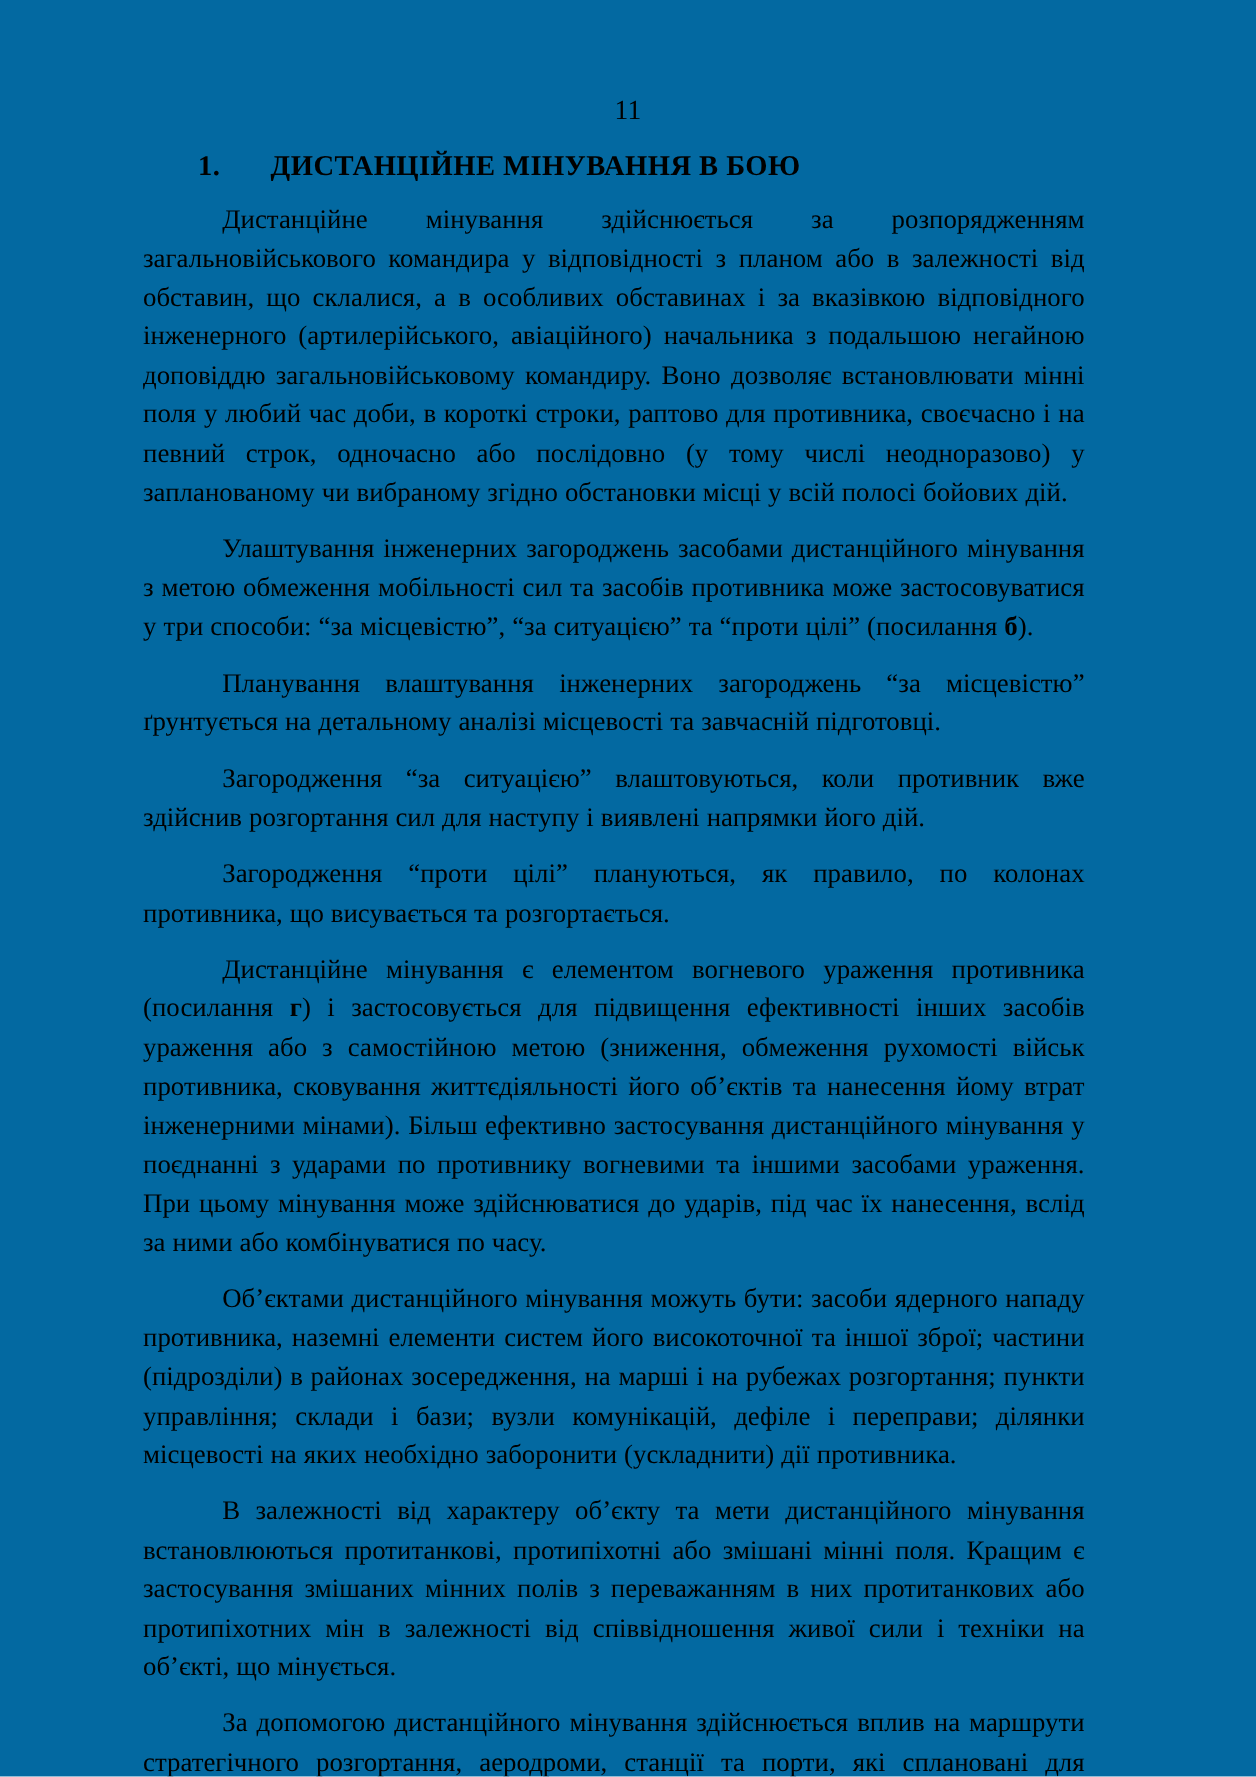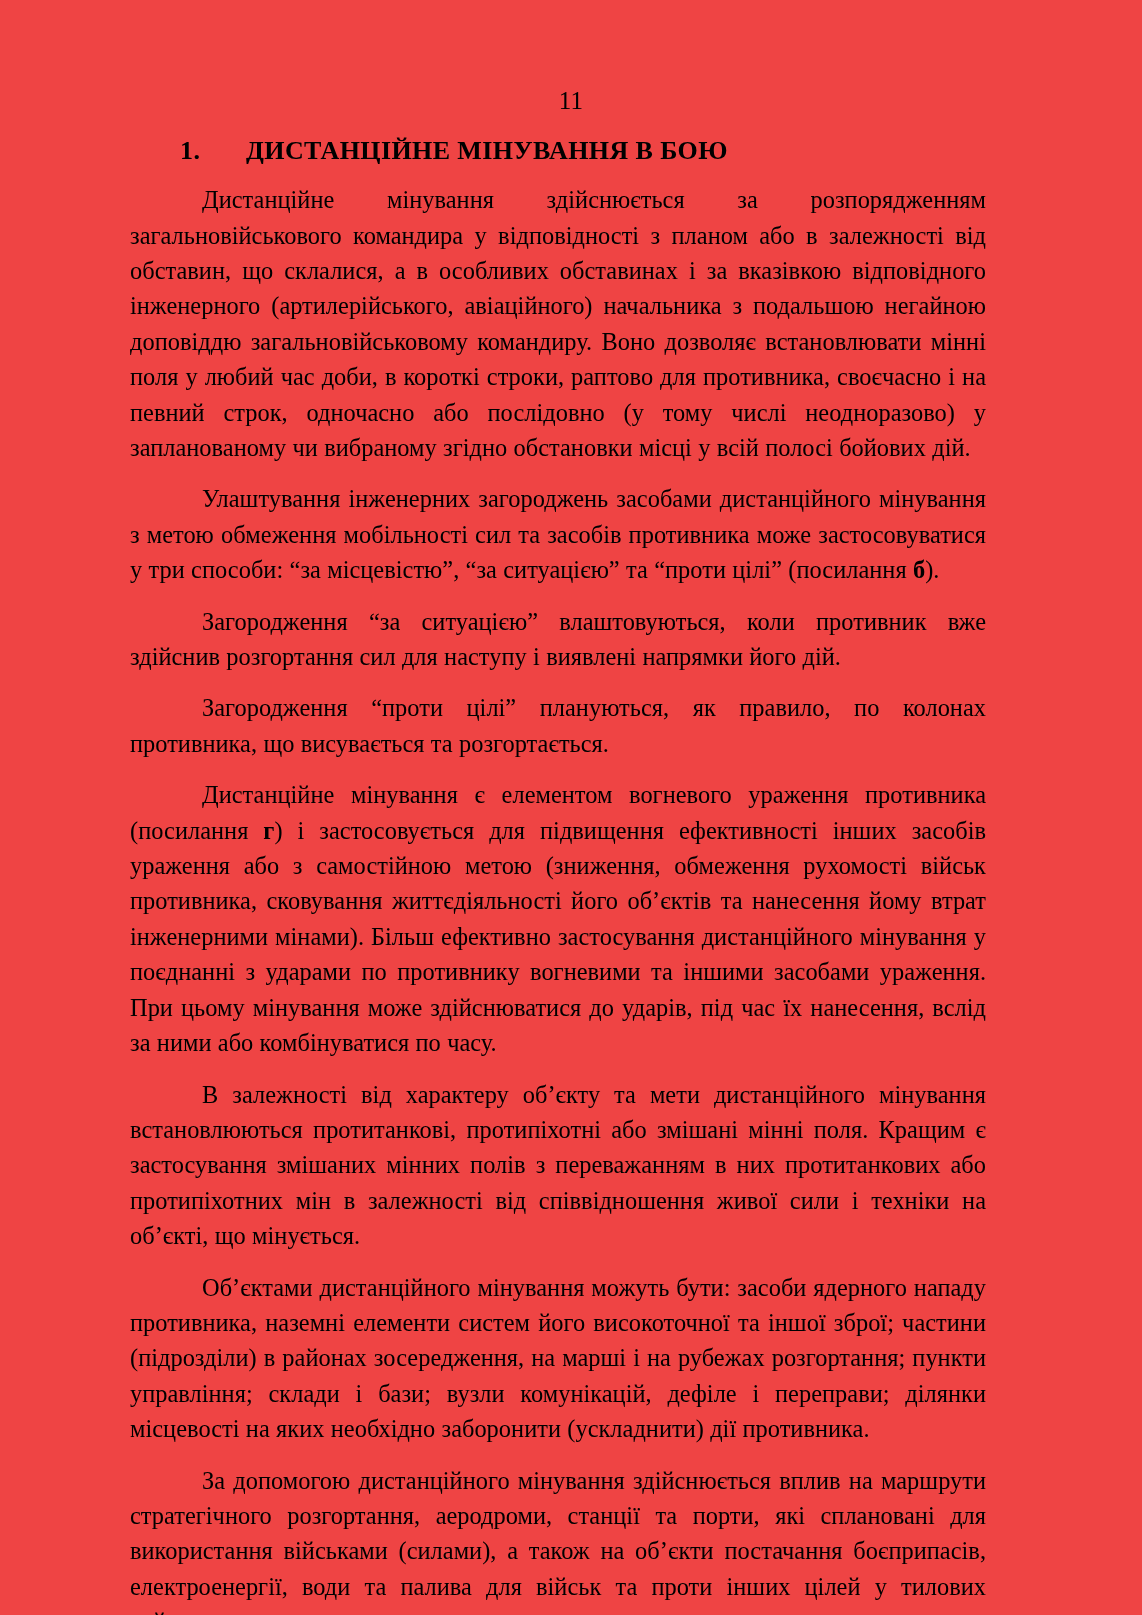--- a/index.html
+++ b/index.html
@@ -10,21 +10,21 @@
   }
   body {
     font-family: "Liberation Serif", "DejaVu Serif", serif;
     color: #000000;
   }
   #page {
     position: relative;
     width: 1142px;
     height: 1615px;
     margin: 0 auto;
-    background: #ef4444;
+    background: #0369a1;
     box-sizing: border-box;
     overflow: hidden;
   }
   #page-number {
     position: absolute;
     top: 88px;
     left: 0;
     width: 1142px;
     text-align: center;
     font-size: 25px;
@@ -80,27 +80,28 @@
   <div id="content">
 
     <h1 class="heading">
       <span class="num">1.</span><span>ДИСТАНЦІЙНЕ МІНУВАННЯ В БОЮ</span>
     </h1>
 
     <p class="body-par">Дистанційне мінування здійснюється за розпорядженням загальновійськового командира у відповідності з планом або в залежності від обставин, що склалися, а в особливих обставинах і за вказівкою відповідного інженерного (артилерійського, авіаційного) начальника з подальшою негайною доповіддю загальновійськовому командиру. Воно дозволяє встановлювати мінні поля у любий час доби, в короткі строки, раптово для противника, своєчасно і на певний строк, одночасно або послідовно (у тому числі неодноразово) у запланованому чи вибраному згідно обстановки місці у всій полосі бойових дій.</p>
 
     <p class="body-par"><span>Улаштування інженерних загороджень засобами дистанційного мінування з метою обмеження мобільності сил та засобів противника може застосовуватися у три способи: “за місцевістю”, “за ситуацією” та “проти цілі” (посилання </span><b class="ref">б</b><span>).</span></p>
 
+    <p class="body-par">Планування влаштування інженерних загороджень “за місцевістю” ґрунтується на детальному аналізі місцевості та завчасній підготовці.</p>
 
     <p class="body-par">Загородження “за ситуацією” влаштовуються, коли противник вже здійснив розгортання сил для наступу і виявлені напрямки його дій.</p>
 
     <p class="body-par">Загородження “проти цілі” плануються, як правило, по колонах противника, що висувається та розгортається.</p>
 
     <p class="body-par"><span>Дистанційне мінування є елементом вогневого ураження противника (посилання </span><b class="ref">г</b><span>) і застосовується для підвищення ефективності інших засобів ураження або з самостійною метою (зниження, обмеження рухомості військ противника, сковування життєдіяльності його об’єктів та нанесення йому втрат інженерними мінами). Більш ефективно застосування дистанційного мінування у поєднанні з ударами по противнику вогневими та іншими засобами ураження. При цьому мінування може здійснюватися до ударів, під час їх нанесення, вслід за ними або комбінуватися по часу.</span></p>
 
+    <p class="body-par">Об’єктами дистанційного мінування можуть бути: засоби ядерного нападу противника, наземні елементи систем його високоточної та іншої зброї; частини (підрозділи) в районах зосередження, на марші і на рубежах розгортання; пункти управління; склади і бази; вузли комунікацій, дефіле і переправи; ділянки місцевості на яких необхідно заборонити (ускладнити) дії противника.</p>
+
     <p class="body-par">В залежності від характеру об’єкту та мети дистанційного мінування встановлюються протитанкові, протипіхотні або змішані мінні поля. Кращим є застосування змішаних мінних полів з переважанням в них протитанкових або протипіхотних мін в залежності від співвідношення живої сили і техніки на об’єкті, що мінується.</p>
-
-    <p class="body-par">Об’єктами дистанційного мінування можуть бути: засоби ядерного нападу противника, наземні елементи систем його високоточної та іншої зброї; частини (підрозділи) в районах зосередження, на марші і на рубежах розгортання; пункти управління; склади і бази; вузли комунікацій, дефіле і переправи; ділянки місцевості на яких необхідно заборонити (ускладнити) дії противника.</p>
 
     <p class="body-par">За допомогою дистанційного мінування здійснюється вплив на маршрути стратегічного розгортання, аеродроми, станції та порти, які сплановані для використання військами (силами), а також на об’єкти постачання боєприпасів, електроенергії, води та палива для військ та проти інших цілей у тилових районах противника.</p>
 
   </div>
 </div>
 
 </body></html>

